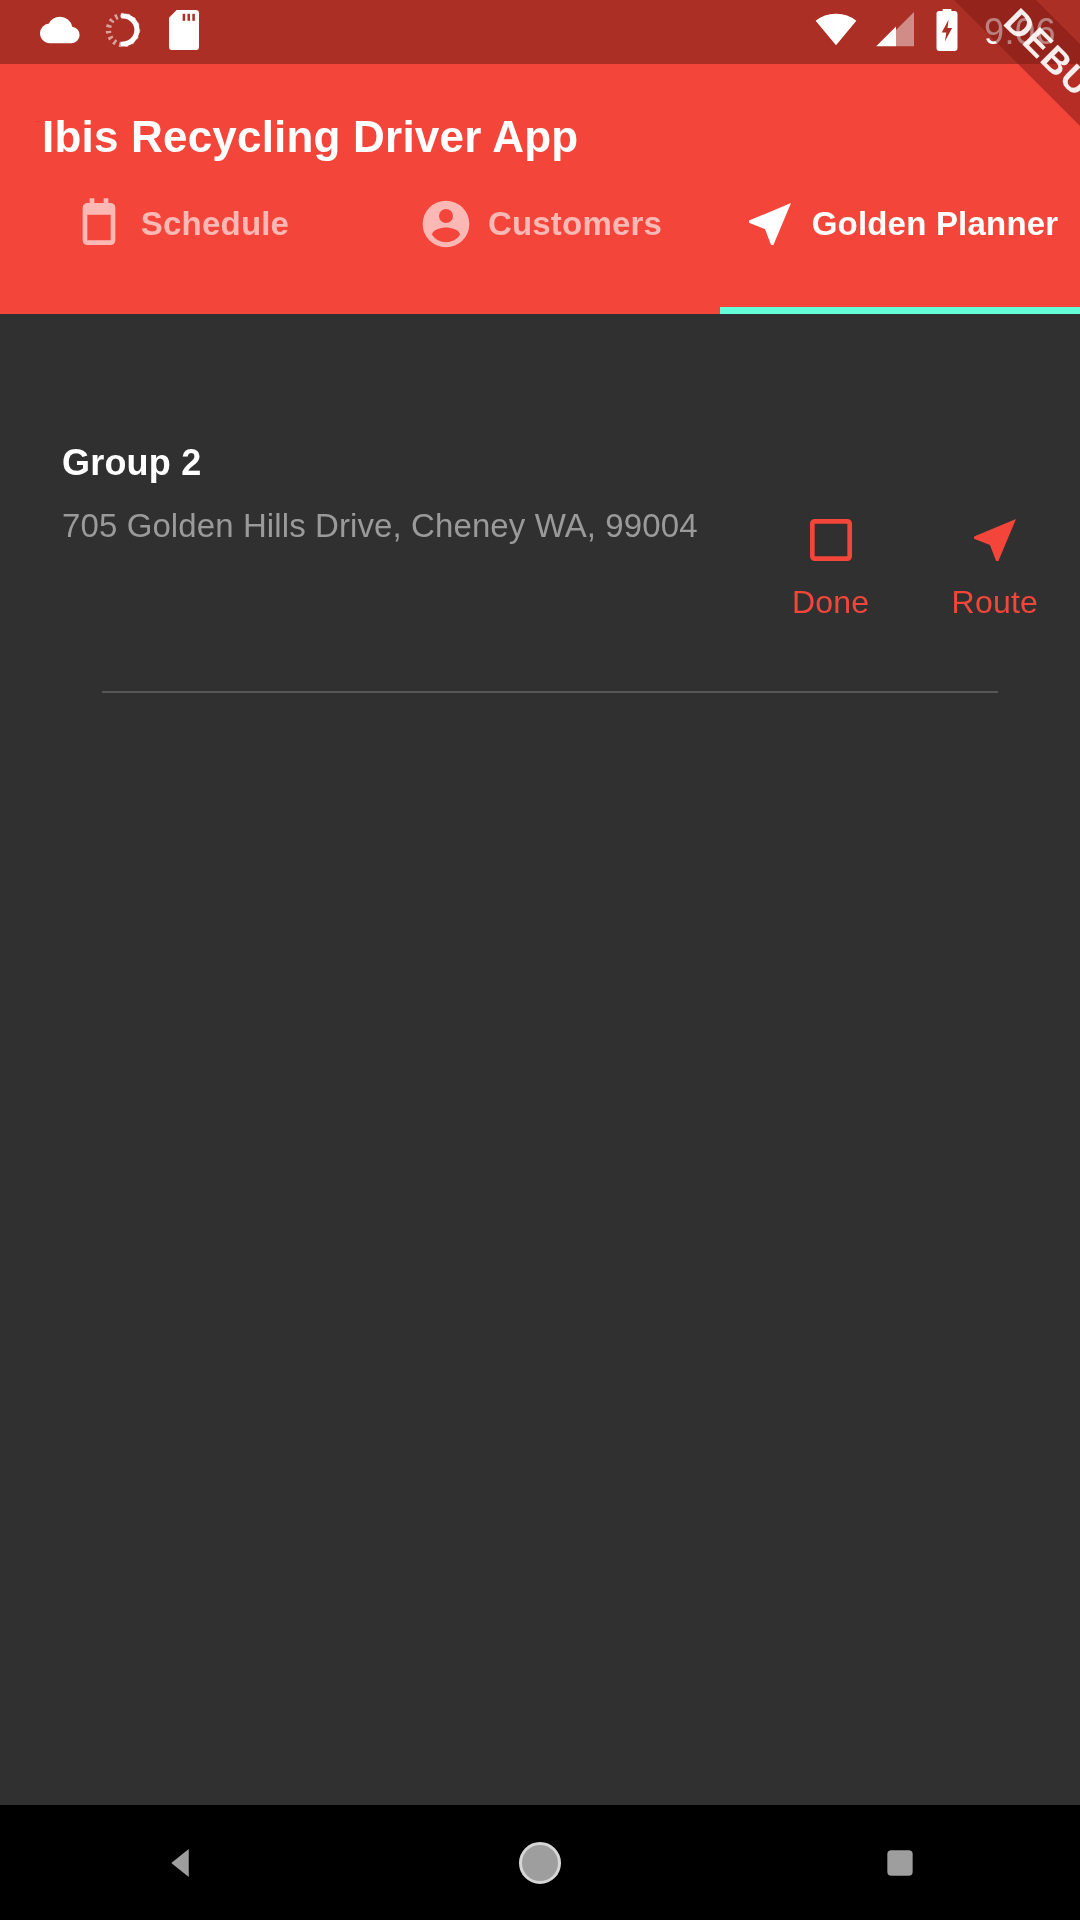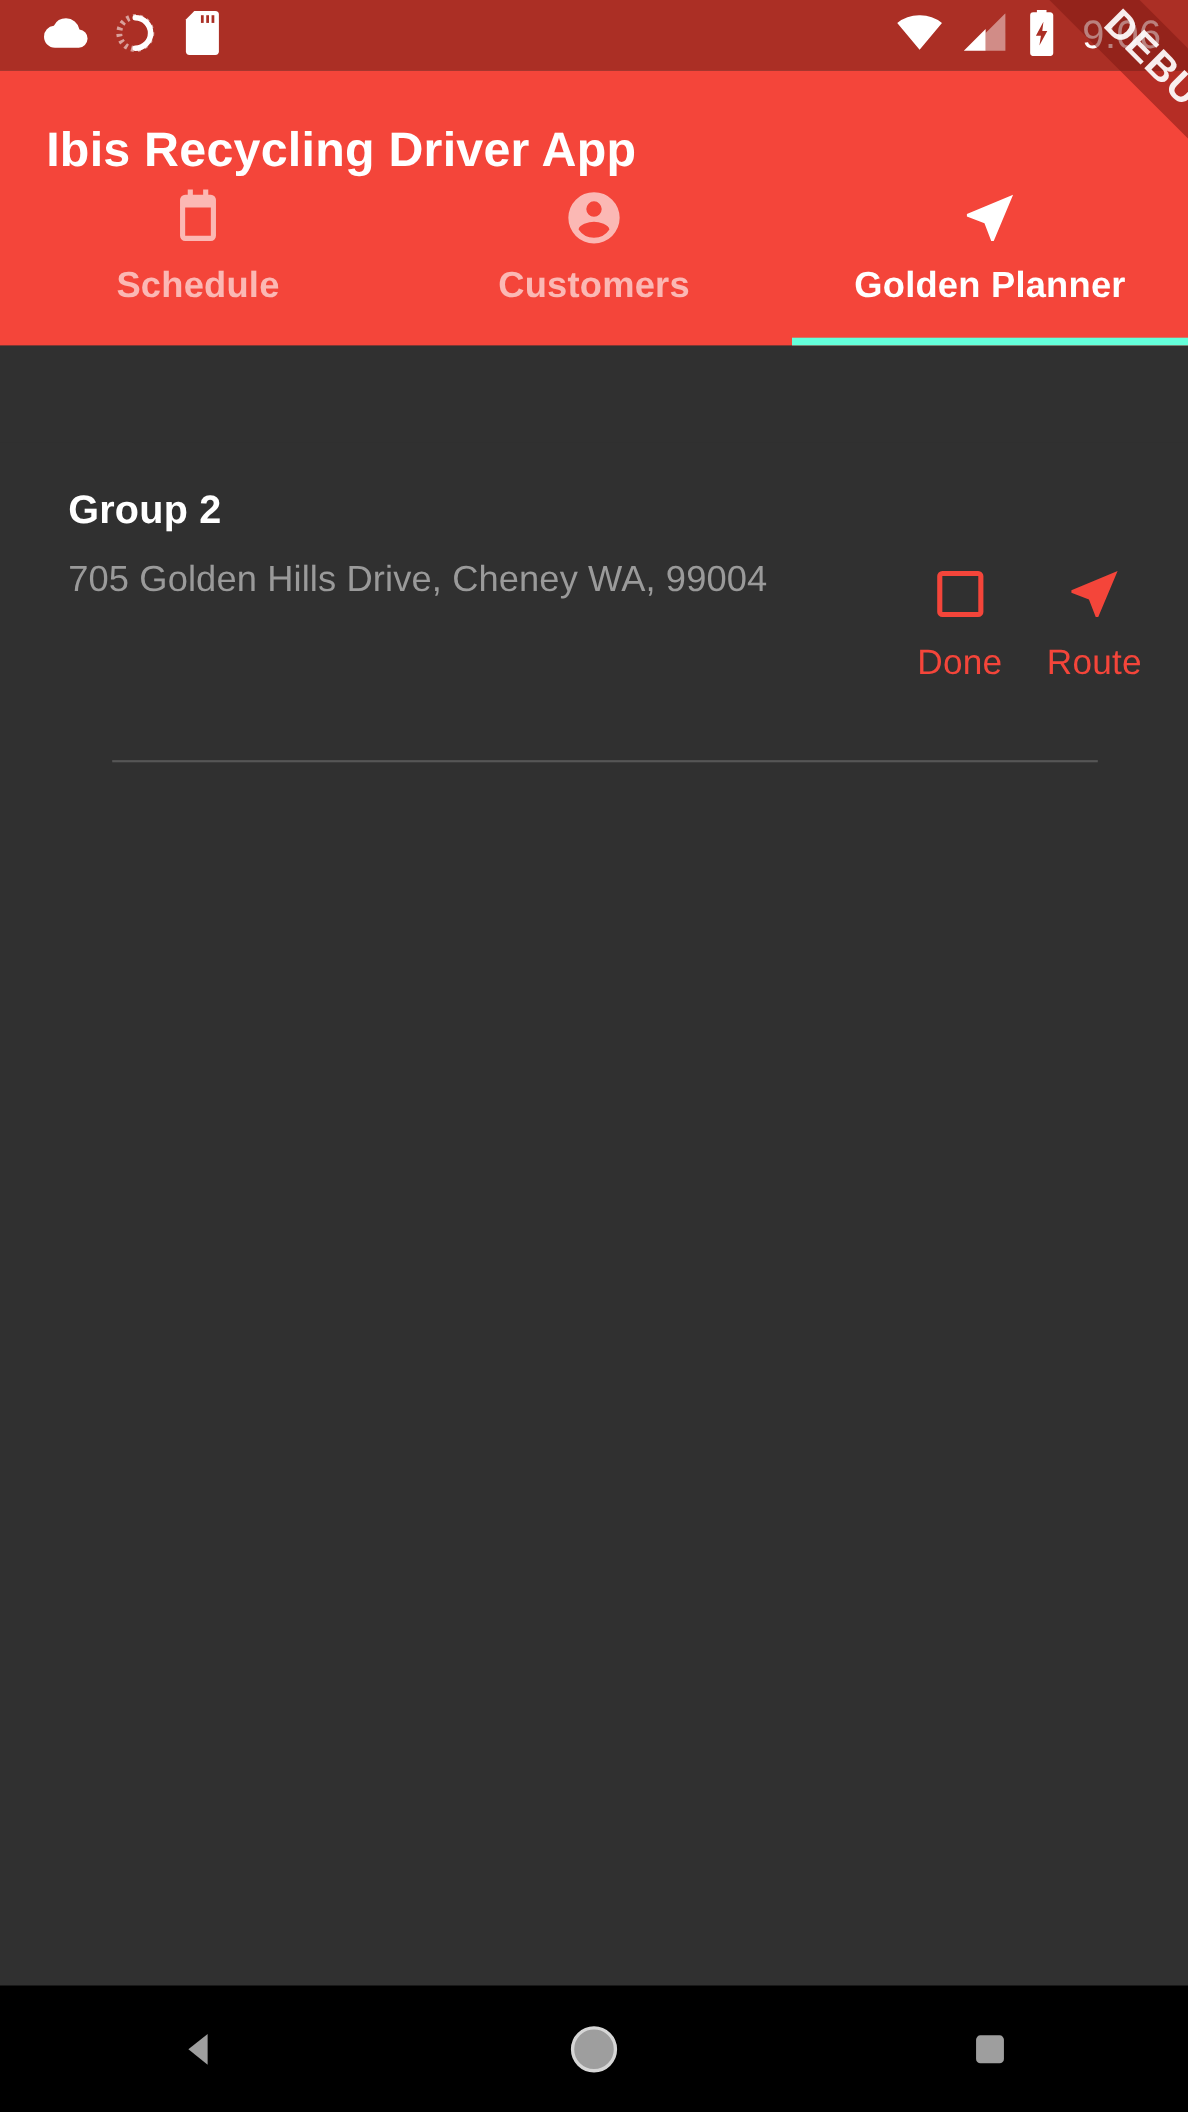--- a/index.html
+++ b/index.html
@@ -35,21 +35,21 @@
     position:absolute; left:42px; top:48px;
     color:#ffffff; font-size:44px; font-weight:bold; letter-spacing:0.2px;
   }
 
   .tabs {
     position:absolute; left:0; bottom:0; width:1080px; height:180px;
     display:flex;
   }
   .tab {
     flex:1 1 0; position:relative;
-    display:flex; flex-direction:column; align-items:center; justify-content:center;
+    display:flex; flex-direction:row; align-items:center; justify-content:center;
     gap:14px; cursor:pointer;
   }
   .tab .tab-label {
     font-size:33px; font-weight:bold; letter-spacing:0.2px;
     color:rgba(255,255,255,0.62);
   }
   .tab .tab-ico svg { display:block; fill:rgba(255,255,255,0.62); }
   .tab.active .tab-label { color:#ffffff; }
   .tab.active .tab-ico svg { fill:#ffffff; }
   .tab-indicator {
@@ -84,21 +84,21 @@
   .group-title {
     color:#ffffff; font-size:36px; font-weight:bold; letter-spacing:0.2px;
     margin-bottom:22px;
   }
   .group-row { display:flex; align-items:flex-start; }
   .addr-list { flex:1 1 auto; padding-right:24px; }
   .addr-line {
     color:#9a9a9a; font-size:33px; line-height:1.22; letter-spacing:0.1px;
     white-space:nowrap;
   }
-  .actions { display:flex; align-items:flex-start; gap:37px; padding-top:6px; }
+  .actions { display:flex; align-items:flex-start; gap:79px; padding-top:6px; }
   .action {
     display:flex; flex-direction:column; align-items:center; gap:16px;
     cursor:pointer; min-width:84px;
   }
   .action .act-label { color:#F4453A; font-size:32px; letter-spacing:0.2px; }
   .action svg { display:block; }
 
   .divider {
     margin:70px 40px 0 40px; height:2px; background:#565656;
   }

